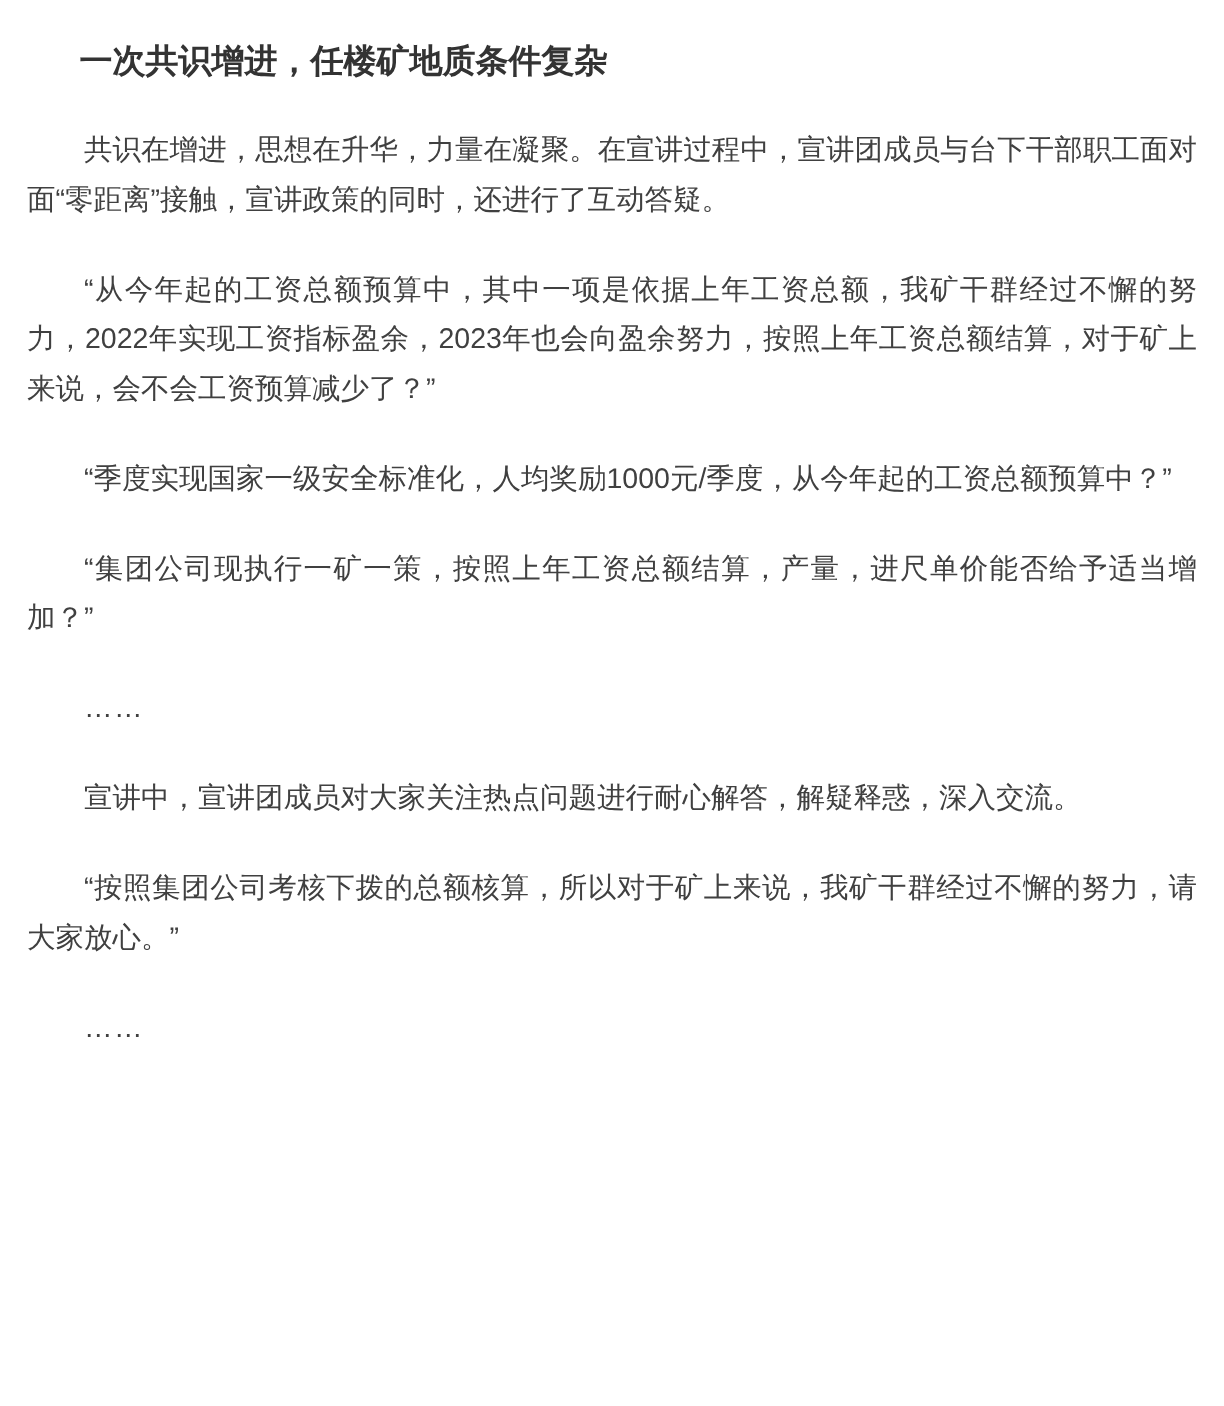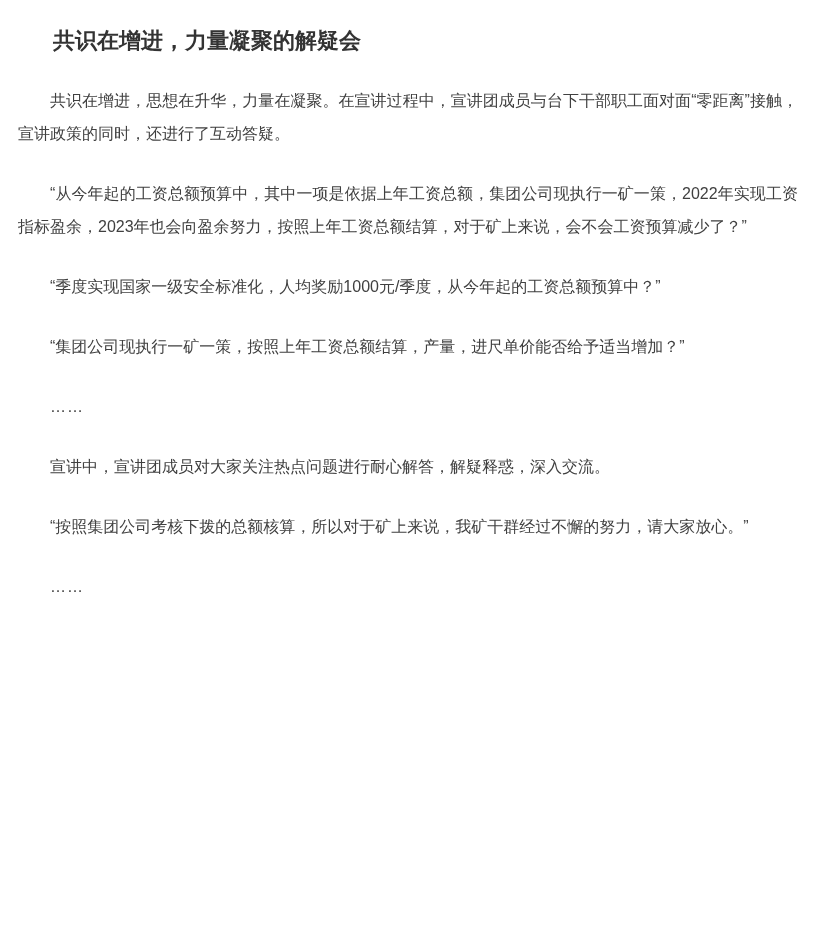--- a/index.html
+++ b/index.html
@@ -21,42 +21,42 @@
   }
   .article-title {
     font-size: 22px;
     font-weight: bold;
     color: #333333;
     line-height: 30px;
     margin: 0 0 28px 0;
     text-indent: 35px;
   }
   .article p {
-    font-size: 16px;
+    font-size: 19px;
     line-height: 33px;
     margin: 0 0 27px 0;
     text-indent: 2em;
     text-align: justify;
     color: #404040;
   }
   .article p.ellipsis-line {
     text-align: left;
     letter-spacing: 1px;
   }
 </style>
 </head>
 <body>
 
 <div class="page">
   <div class="article">
-    <h1 class="article-title">共识在增进，力量凝聚的解疑会</h1>
+    <h1 class="article-title">一次共识增进，任楼矿地质条件复杂</h1>
 
     <p>共识在增进，思想在升华，力量在凝聚。在宣讲过程中，宣讲团成员与台下干部职工面对面“零距离”接触，宣讲政策的同时，还进行了互动答疑。</p>
 
-    <p>“从今年起的工资总额预算中，其中一项是依据上年工资总额，集团公司现执行一矿一策，2022年实现工资指标盈余，2023年也会向盈余努力，按照上年工资总额结算，对于矿上来说，会不会工资预算减少了？”</p>
+    <p>“从今年起的工资总额预算中，其中一项是依据上年工资总额，我矿干群经过不懈的努力，2022年实现工资指标盈余，2023年也会向盈余努力，按照上年工资总额结算，对于矿上来说，会不会工资预算减少了？”</p>
 
     <p>“季度实现国家一级安全标准化，人均奖励1000元/季度，从今年起的工资总额预算中？”</p>
 
     <p>“集团公司现执行一矿一策，按照上年工资总额结算，产量，进尺单价能否给予适当增加？”</p>
 
     <p class="ellipsis-line">……</p>
 
     <p>宣讲中，宣讲团成员对大家关注热点问题进行耐心解答，解疑释惑，深入交流。</p>
 
     <p>“按照集团公司考核下拨的总额核算，所以对于矿上来说，我矿干群经过不懈的努力，请大家放心。”</p>

